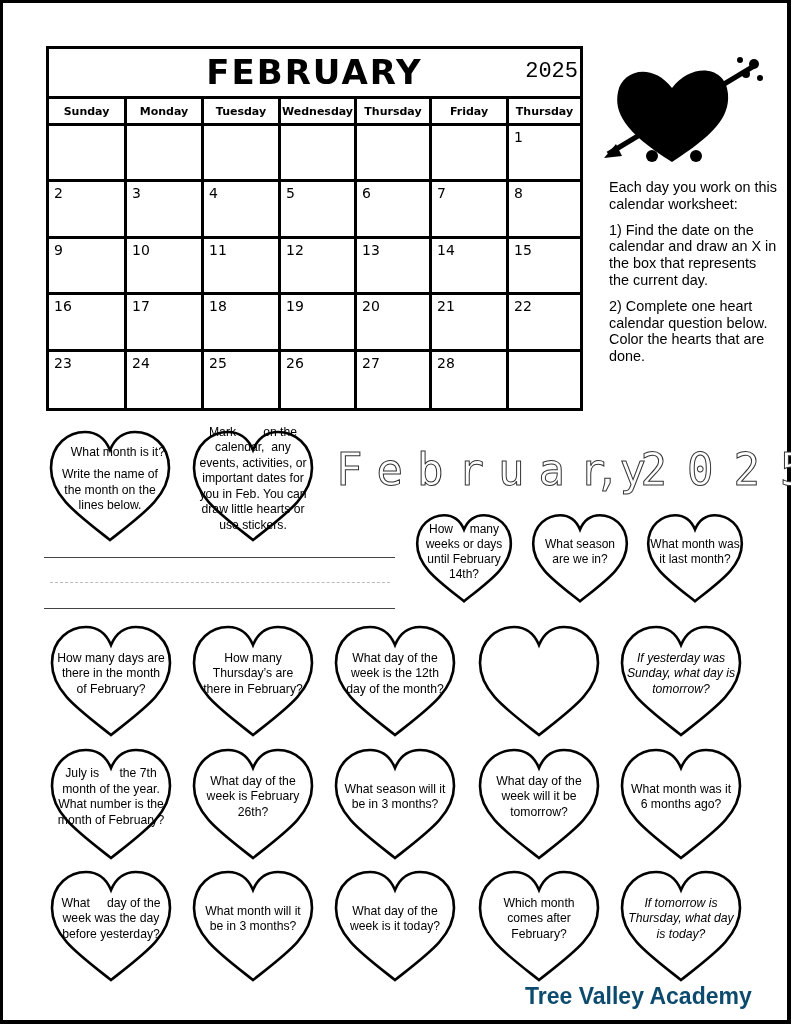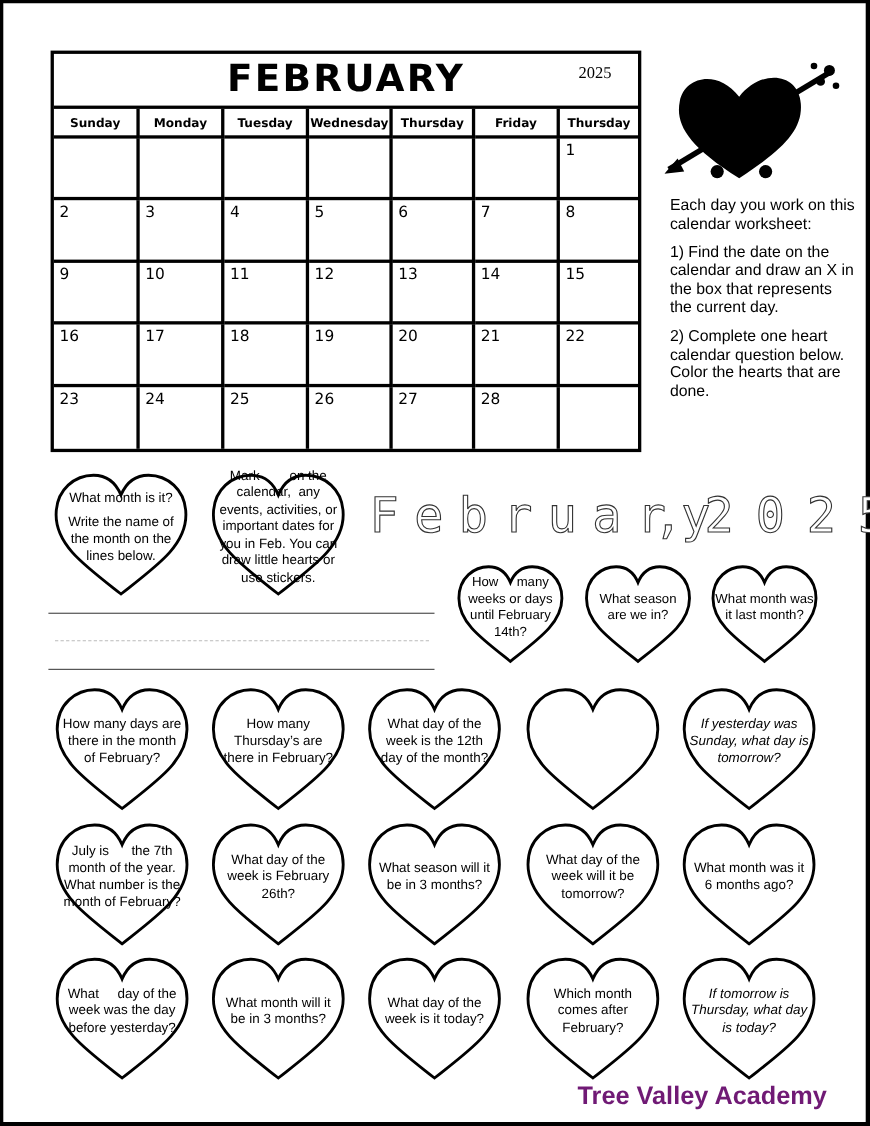--- a/index.html
+++ b/index.html
@@ -7,41 +7,41 @@
          font-family:"Liberation Sans", sans-serif; color:#000; }
   .page-border { position:absolute; left:0; top:0; width:791px; height:1024px; box-sizing:border-box;
          border:3px solid #000; border-right-width:4px; border-bottom-width:4px; pointer-events:none; }
 
   
   .cal { position:absolute; left:46px; top:46px; width:537px; height:365px; box-sizing:border-box;
          border:3px solid #000; }
   .cal-head { position:absolute; left:0; top:0; right:0; height:47px; border-bottom:3px solid #000; }
   .cal-month { position:absolute; left:0; right:0; top:3px; text-align:center;
          font-family:"DejaVu Sans", sans-serif; font-weight:bold; font-size:34px; letter-spacing:2px; }
-  .cal-year { position:absolute; right:24px; top:10px; font-family:Liberation Serif, serif; font-size:15px; }
+  .cal-year { position:absolute; right:2px; top:10px; font-family:Liberation Mono, monospace; font-size:22px; }
   .cal-grid { position:absolute; left:0; top:50px; right:0; bottom:0; display:grid;
          grid-template-columns:78px 77px 77px 76px 75px 77px 1fr;
          grid-template-rows:27px repeat(5, 1fr); }
   .wd { border-right:3px solid #000; border-bottom:3px solid #000; display:flex; align-items:center;
         justify-content:center; font-family:"DejaVu Sans", sans-serif; font-weight:bold; font-size:11px; }
   .day { border-right:3px solid #000; border-bottom:3px solid #000; font-family:"DejaVu Sans", sans-serif;
          font-size:14px; padding:3px 0 0 5px; box-sizing:border-box; }
   .cal-grid > .lastcol { border-right:none; }
   .cal-grid > .lastrow { border-bottom:none; }
 
   
   .side-heart { position:absolute; left:604px; top:52px; width:170px; height:112px; }
   .side-text { position:absolute; left:609px; top:179px; width:170px; font-size:14.4px; line-height:16.8px; }
   .side-text p { margin:0 0 9px 0; }
 
   
   .heart { position:absolute; width:126px; height:118px; }
   .heart svg { position:absolute; left:0; top:0; width:100%; height:100%; }
   .heart .txt { position:absolute; left:8px; right:8px; top:14px; bottom:30px; display:flex; flex-direction:column;
-        justify-content:center; align-items:center; text-align:center; font-size:12.2px; line-height:15.5px; }
+        justify-content:center; align-items:flex-end; text-align:center; font-size:12.2px; line-height:15.5px; }
   .heart .txt p { margin:0; }
   .heart .txt p + p { margin-top:7px; }
   .heart.small { width:100px; height:94px; }
   .heart.small .txt { font-size:12px; line-height:15px; top:8px; bottom:22px; left:5px; right:5px; }
 
   
   .trace { position:absolute; left:336px; top:444px; font-family:"DejaVu Sans Mono", monospace; font-size:44px;
            letter-spacing:14px; color:#fff; -webkit-text-stroke:1px #333; white-space:nowrap; }
   .trace .yr { position:absolute; left:270px; top:0; letter-spacing:20px; }
 
@@ -289,13 +289,13 @@
     <div class="heart" style="left: 618px; top: 868px; font-style: italic;">
       <svg viewBox="0 0 126 118" preserveAspectRatio="none">
         <path d="M63 112 C 30 86, 4 68, 4 40 C 4 16, 22 4, 38 4 C 50 4, 58 10, 63 22 C 68 10, 76 4, 88 4 C 104 4, 122 16, 122 40 C 122 68, 96 86, 63 112 Z" fill="#fff" stroke="#000" stroke-width="2.6" vector-effect="non-scaling-stroke"></path>
       </svg>
       <div class="txt">
         <p>If tomorrow is Thursday, what day is today?</p>
       </div>
     </div>
   </div>
 
-<div class="brand" style="color: #701a75;">Tree Valley Academy</div>
+<div class="brand" style="color: #0c4a6e;">Tree Valley Academy</div>
 
 </body></html>

